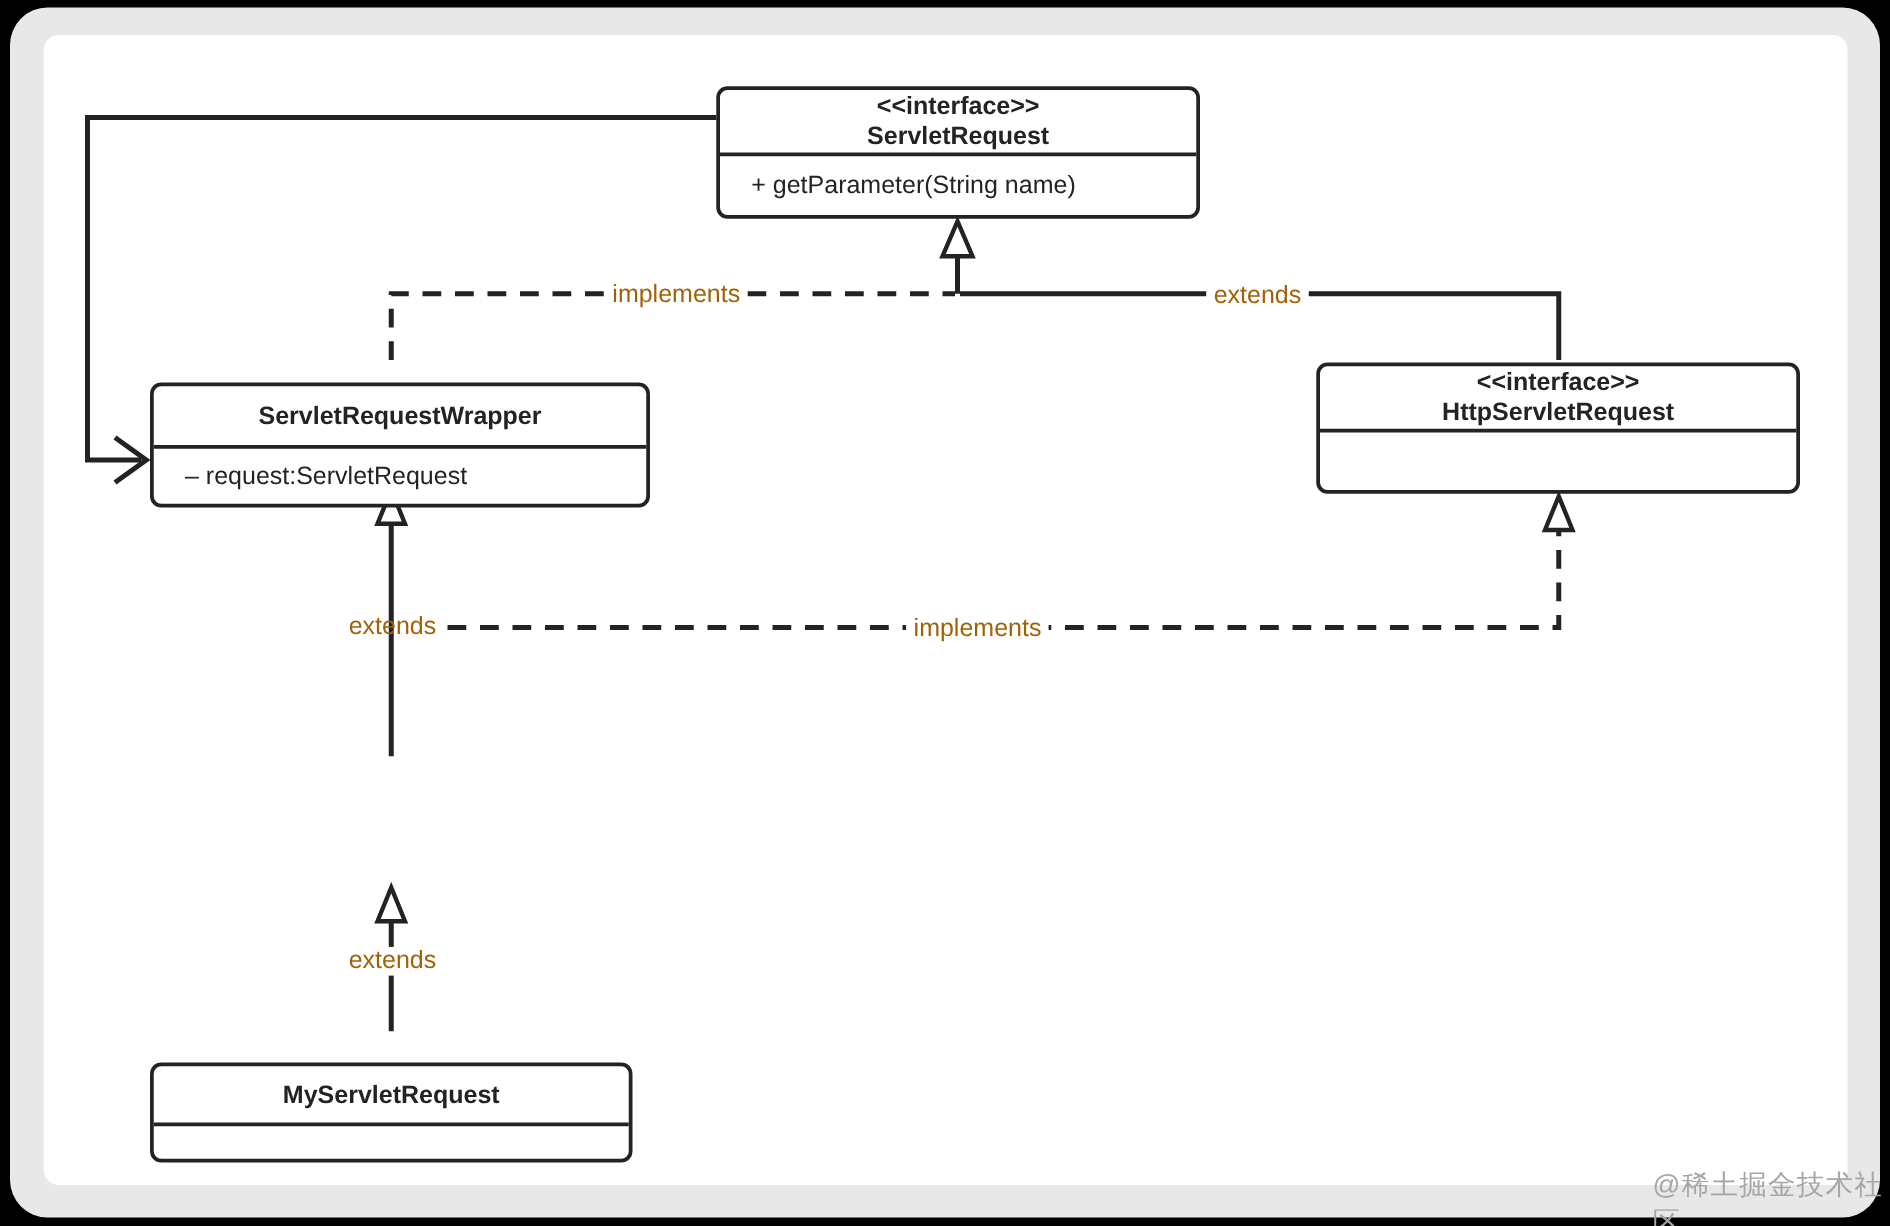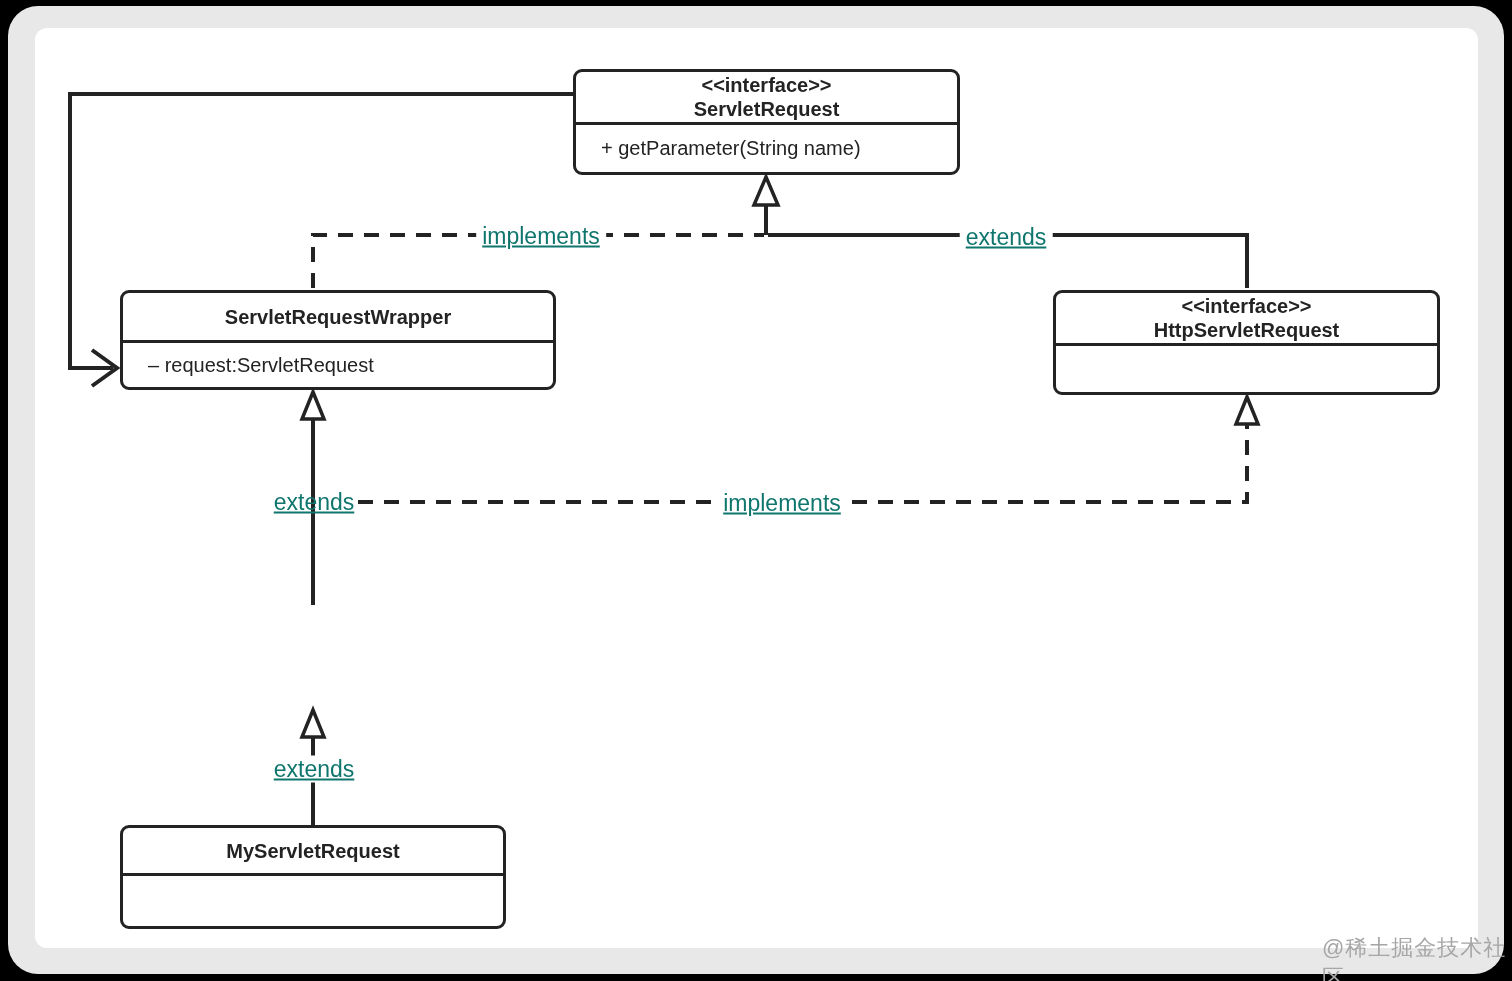--- a/index.html
+++ b/index.html
@@ -54,25 +54,24 @@
     stroke-linejoin: miter;
   }
   .open-arrow {
     stroke: #232323;
     stroke-width: 4;
     fill: none;
   }
   .rel-label {
     position: absolute;
     transform: translate(-50%, -50%);
-    font-size: 23px;
-    color: #0f766e;
+    font-size: 20px;
+    color: #a16207;
     white-space: nowrap;
     z-index: 2;
-    text-decoration: underline;
   }
   .rel-label.bg {
     background: #ffffff;
     padding: 0 6px;
   }
   .uml-class {
     position: absolute;
     background: #ffffff;
     border: 3px solid #232323;
     border-radius: 9px;
@@ -149,38 +148,38 @@
   <div class="uml-class" style="left:573px; top:69px; width:387px; height:106px;">
     <div class="uml-header" style="height:53px;">
       <div>&lt;&lt;interface&gt;&gt;</div>
       <div>ServletRequest</div>
     </div>
     <div class="uml-body">
       <div>+ getParameter(String name)</div>
     </div>
   </div>
 
-  <div class="uml-class" style="left:120px; top:290px; width:436px; height:100px;">
+  <div class="uml-class" style="left:120px; top:306px; width:400px; height:100px;">
     <div class="uml-header" style="height:50px;">
       <div>ServletRequestWrapper</div>
     </div>
     <div class="uml-body">
       <div>– request:ServletRequest</div>
     </div>
   </div>
 
   <div class="uml-class" style="left:1053px; top:290px; width:387px; height:105px;">
     <div class="uml-header" style="height:53px;">
       <div>&lt;&lt;interface&gt;&gt;</div>
       <div>HttpServletRequest</div>
     </div>
   </div>
 
 
-  <div class="uml-class" style="left:120px; top:825px; width:386px; height:104px;">
+  <div class="uml-class" style="left:120px; top:850px; width:386px; height:80px;">
     <div class="uml-header" style="height:48px;">
       <div>MyServletRequest</div>
     </div>
   </div>
 
   <div class="watermark">@稀土掘金技术社区</div>
 
 </div>
 
 </body></html>

